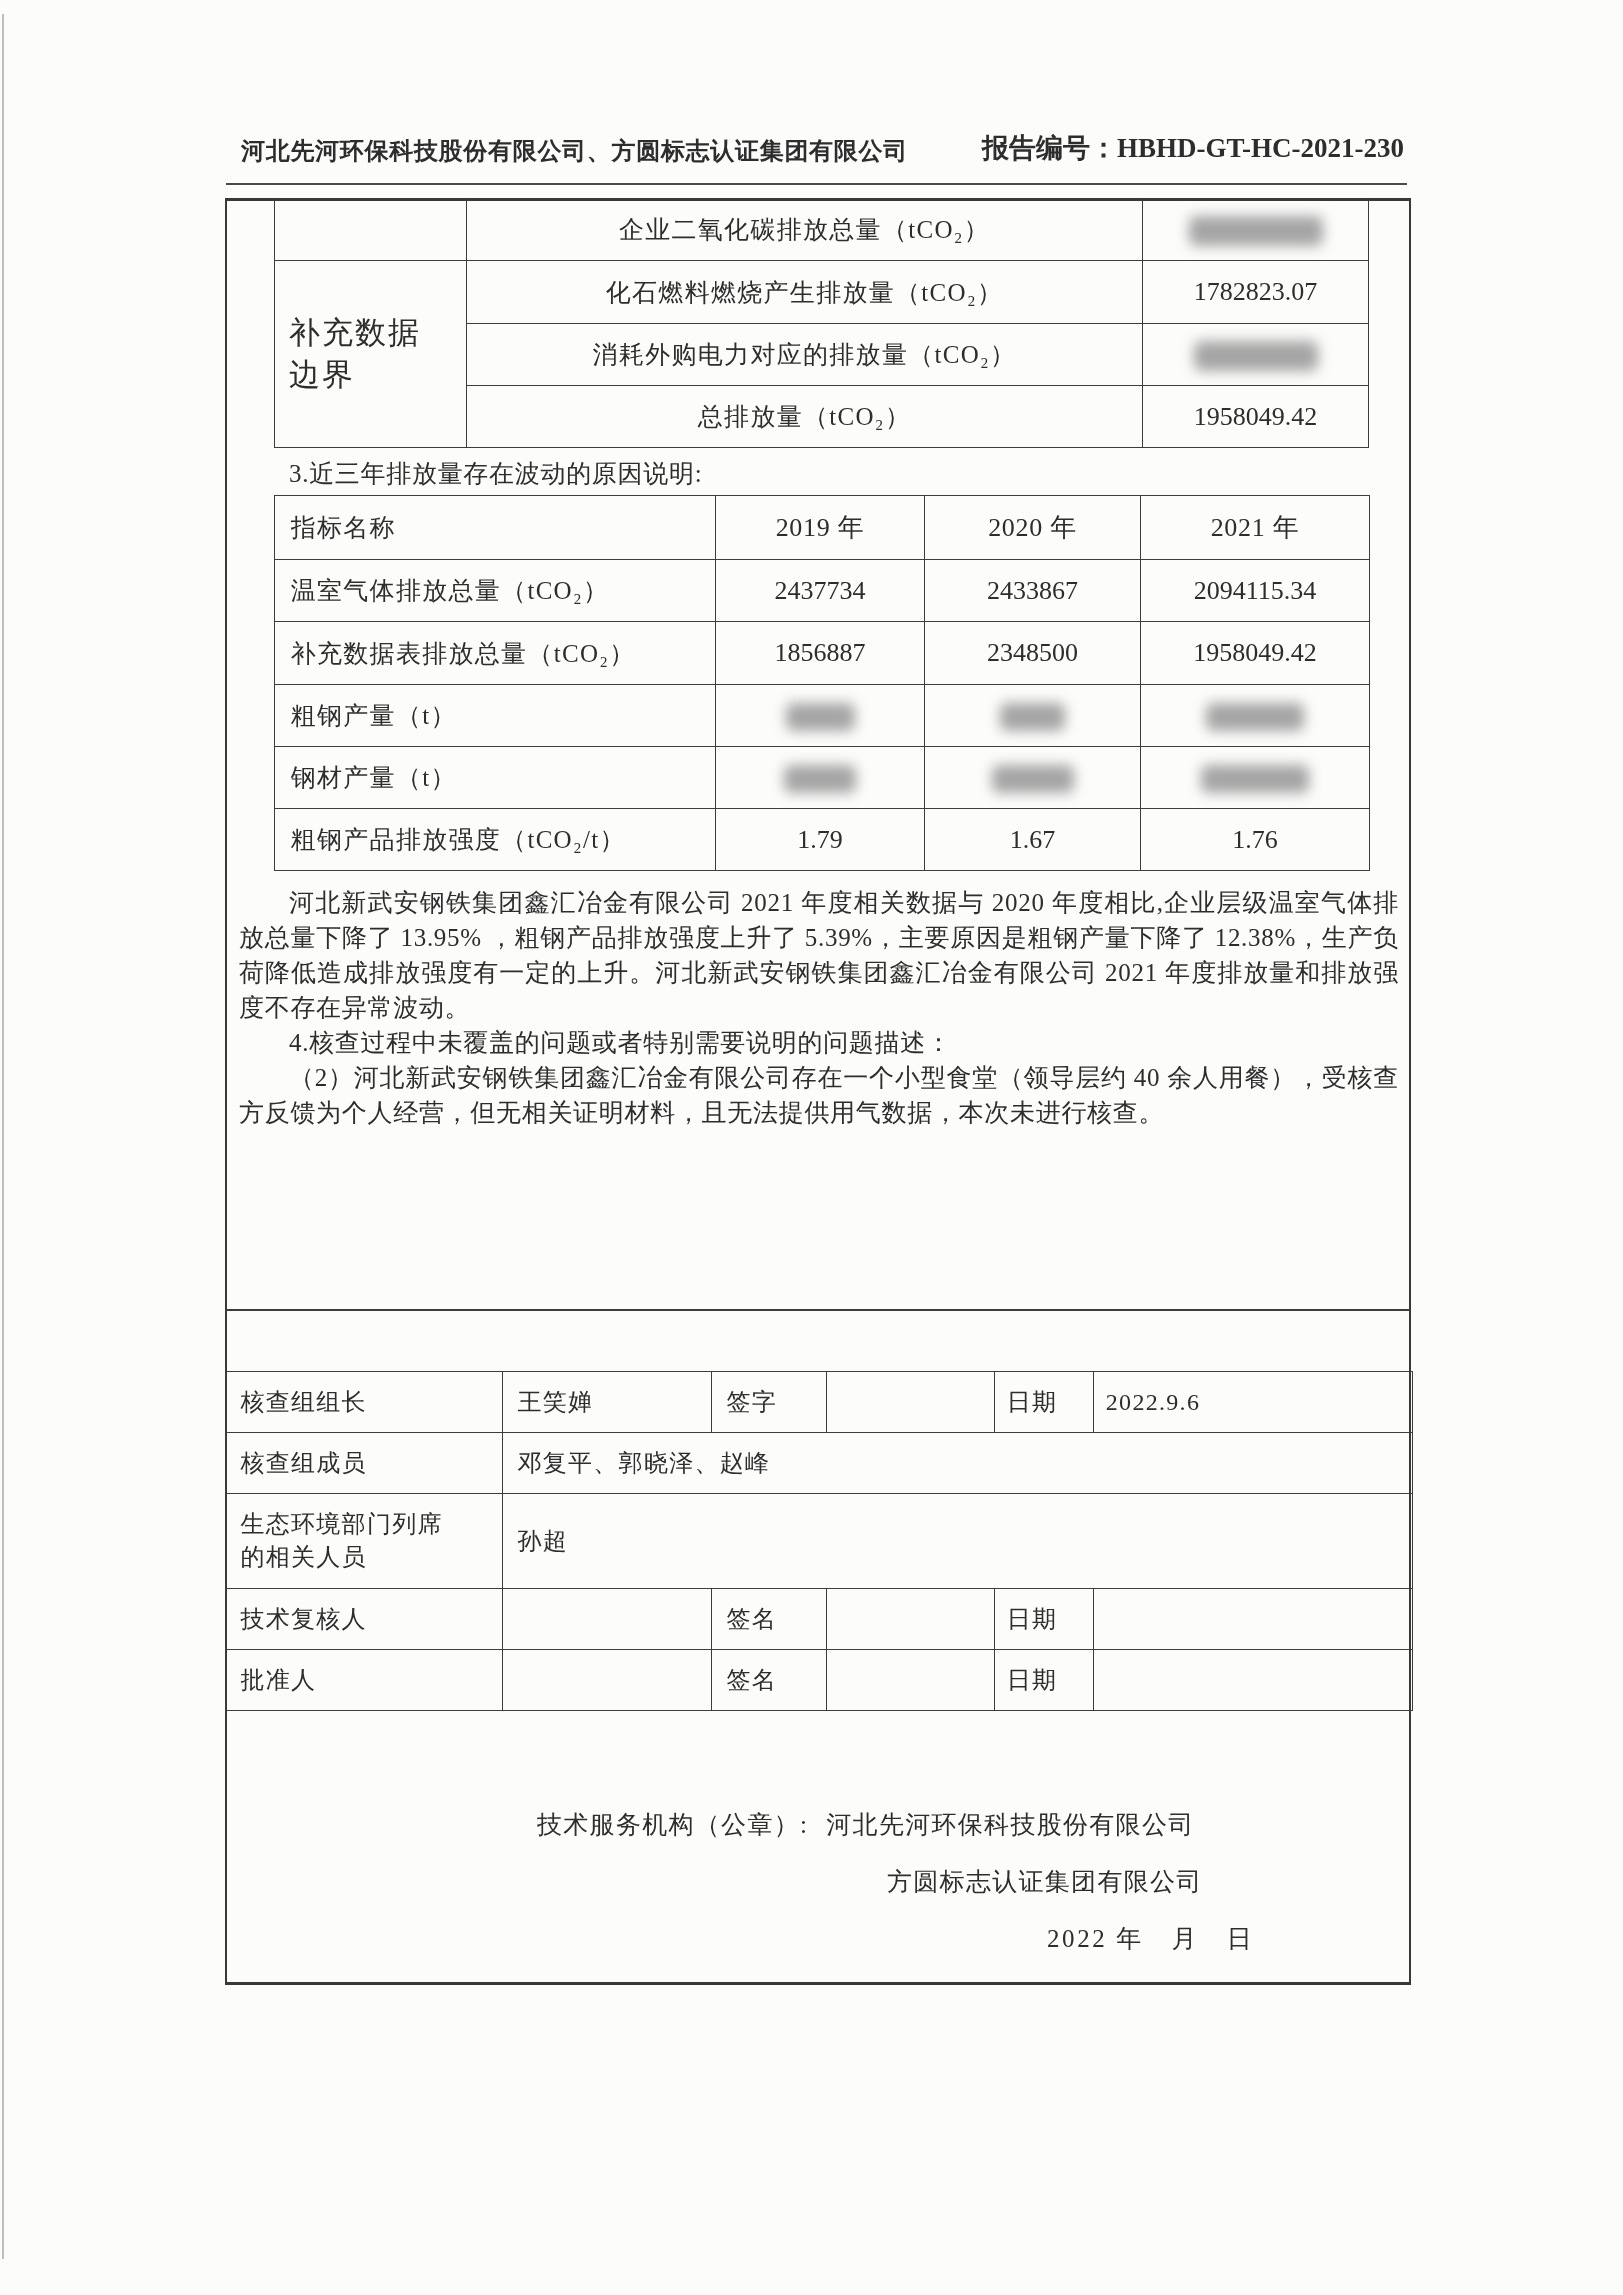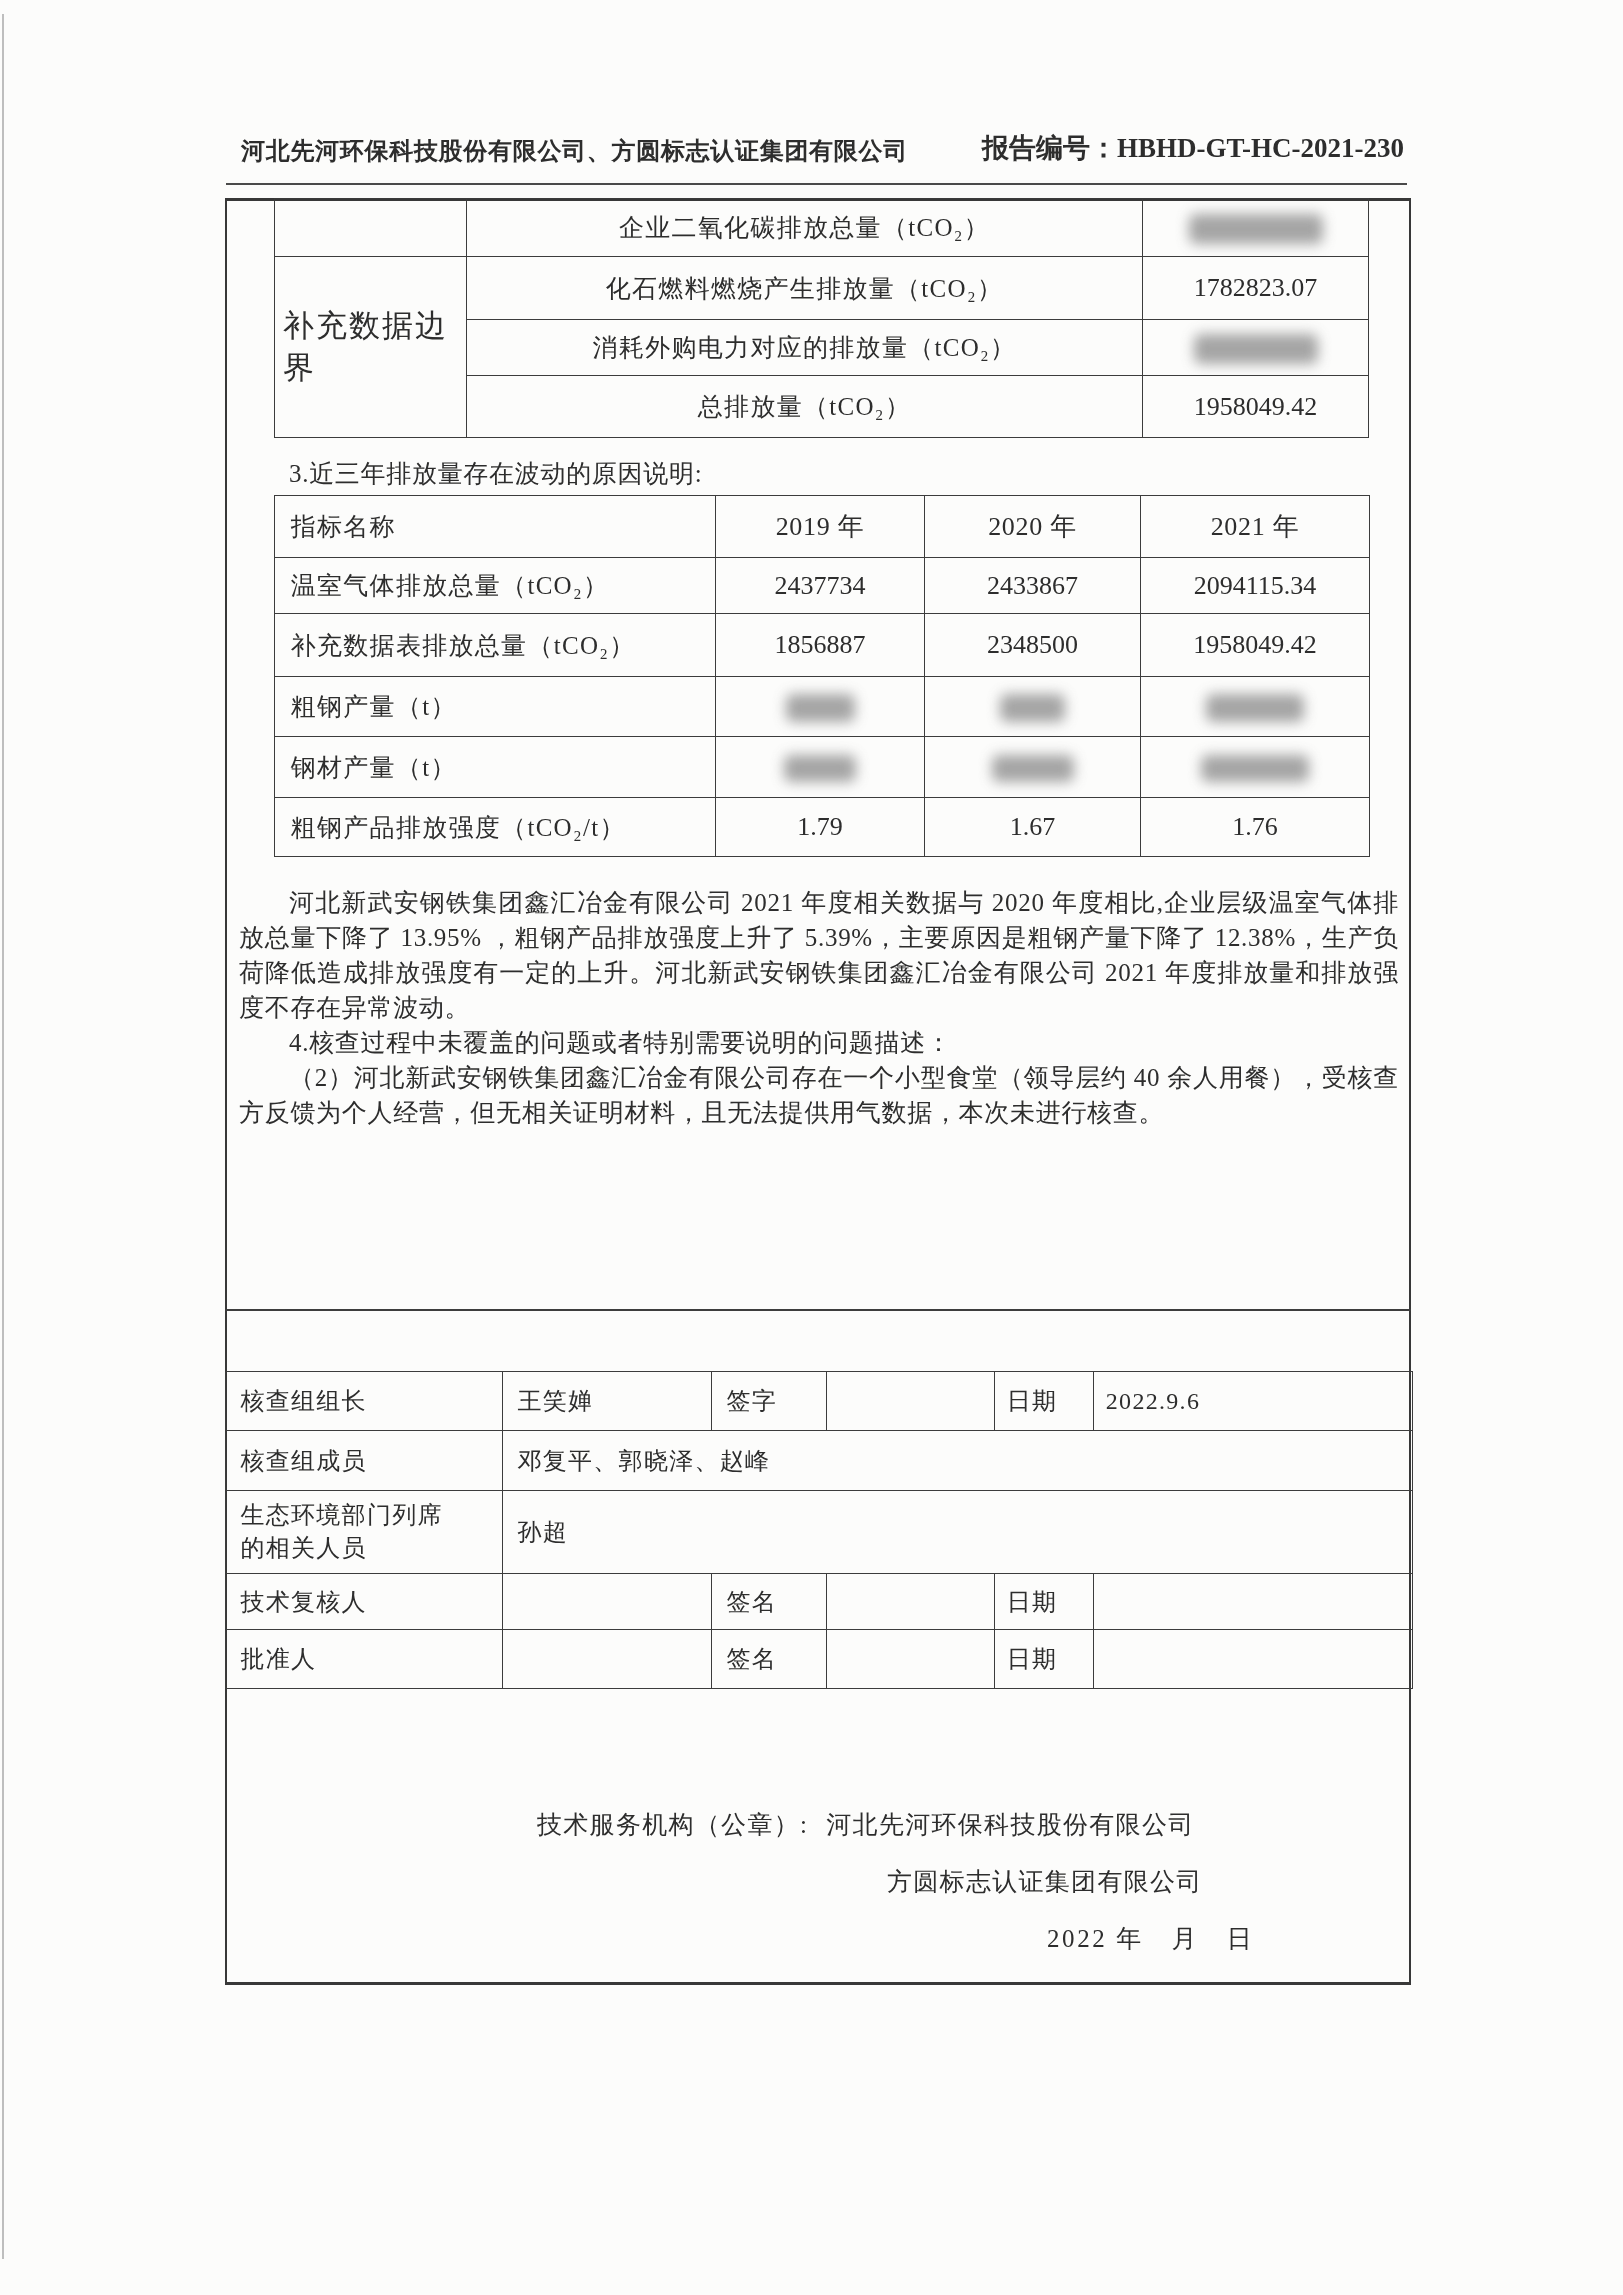--- a/index.html
+++ b/index.html
@@ -23,21 +23,21 @@
   .hdr-right { position:absolute; right:219px; top:130px; font-size:27px; font-weight:bold;
                white-space:nowrap; }
   .hdr-rule  { position:absolute; left:226px; top:183px; width:1181px; height:2px; background:#4a4a4a; }
 
   
   .frame { position:absolute; left:225px; top:198px; width:1186px; height:1787px;
            box-sizing:border-box; border:2.6px solid #383838; border-top-width:3.3px;
            border-bottom-width:3.3px; }
 
   table { border-collapse:collapse; table-layout:fixed; position:absolute; }
-  td { border:1.3px solid #3c3c3c; vertical-align:middle; overflow:hidden; padding:8px; }
+  td { border:1.3px solid #3c3c3c; vertical-align:middle; overflow:hidden; padding:14px; }
 
   .t1 td.desc { text-align:center; font-size:25px; letter-spacing:1.3px; }
   .t1 td.val  { text-align:center; font-size:26px; }
   .t1 td.glabel { font-size:31px; letter-spacing:2px; }
 
   .t2 td.lbl { text-align:left; padding-left:15.7px; font-size:25px; letter-spacing:1.3px; }
   .t2 td.yh  { text-align:center; font-size:26px; letter-spacing:0.7px; }
   .t2 td.num { text-align:center; font-size:26px; }
 
   .sig td { font-size:24px; letter-spacing:1.3px; text-align:left; padding-left:14.4px; }

